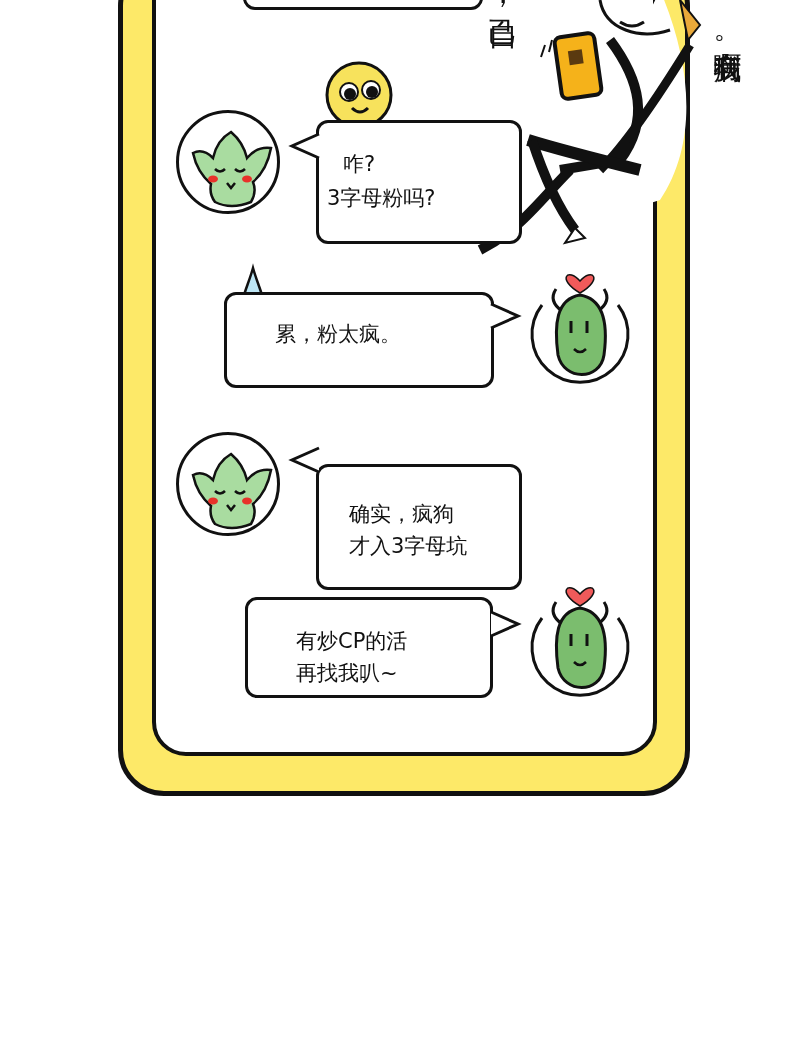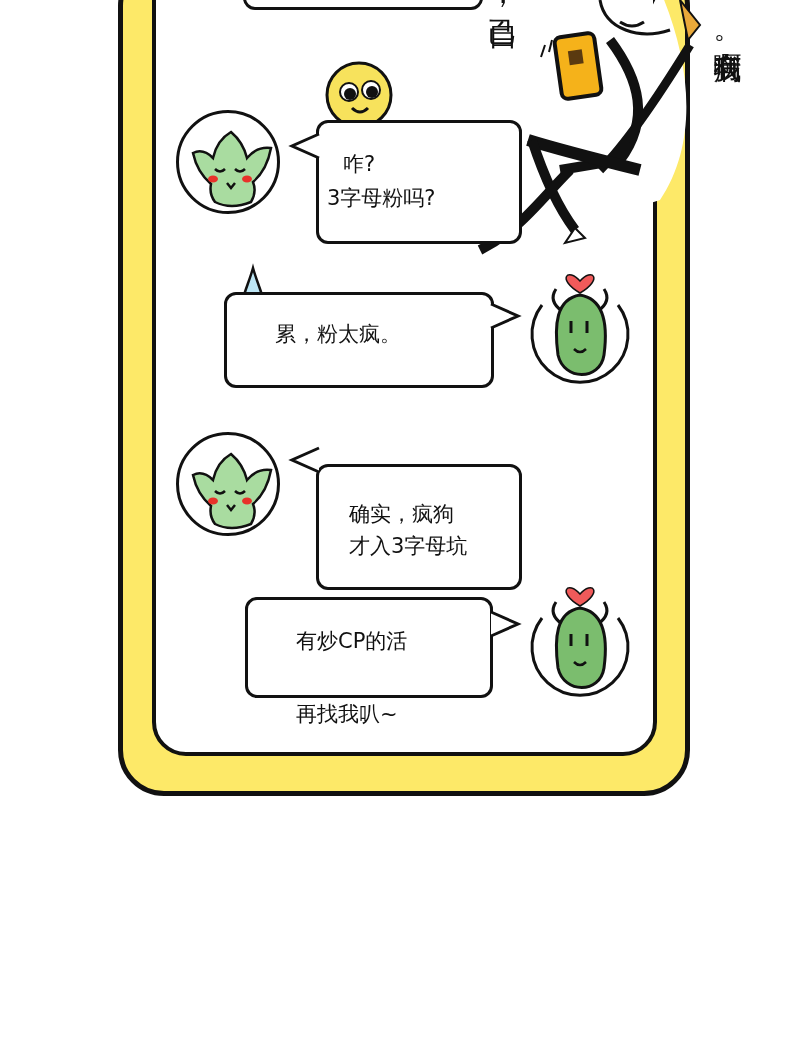--- a/index.html
+++ b/index.html
@@ -99,21 +99,21 @@
 <div class="bubble" style="left:316px; top:433px; width:206px; height:126px;margin-top:31px;">
   <span class="txt" style="left:30px; top:32px;">确实，疯狗</span>
   <span class="txt" style="left:30px; top:64px;">才入3字母坑</span>
 </div>
 <svg width="30" height="30" style="left:290px; top:446px;">
   <path d="M29 2 L 2 14 L 29 26" fill="#fff" stroke="#111" stroke-width="3"></path>
 </svg>
 
 <div class="bubble" style="left:245px; top:597px; width:248px; height:101px;">
   <span class="txt" style="left:48px; top:26px;">有炒CP的活</span>
-  <span class="txt" style="left:48px; top:58px;margin-top:41px;">再找我叭~</span>
+  <span class="txt" style="left:48px; top:58px;">再找我叭~</span>
 </div>
 <svg width="30" height="30" style="left:490px; top:610px;">
   <path d="M1 2 L 28 14 L 1 26" fill="#fff" stroke="#111" stroke-width="3"></path>
 </svg>
 <svg width="120" height="135" style="left:520px; top:568px;">
   <path d="M 22 50 A 48 48 0 1 0 98 50" fill="#fff" stroke="#111" stroke-width="3"></path>
   <path d="M 60 26 C 48 12, 36 24, 60 38 C 84 24, 72 12, 60 26 Z" fill="#f05a5a" stroke="#111" stroke-width="1.5"></path>
   <path d="M 36 34 q -8 12 6 22 M 84 34 q 8 12 -6 22" stroke="#111" stroke-width="3" fill="none"></path>
   <path d="M 60 40 C 36 44, 34 70, 38 100 C 44 126, 80 126, 84 100 C 88 70, 84 44, 60 40 Z" fill="#7bbd6e" stroke="#111" stroke-width="3"></path>
   <path d="M 51 66 v 12 M 67 66 v 12" stroke="#111" stroke-width="3"></path>

